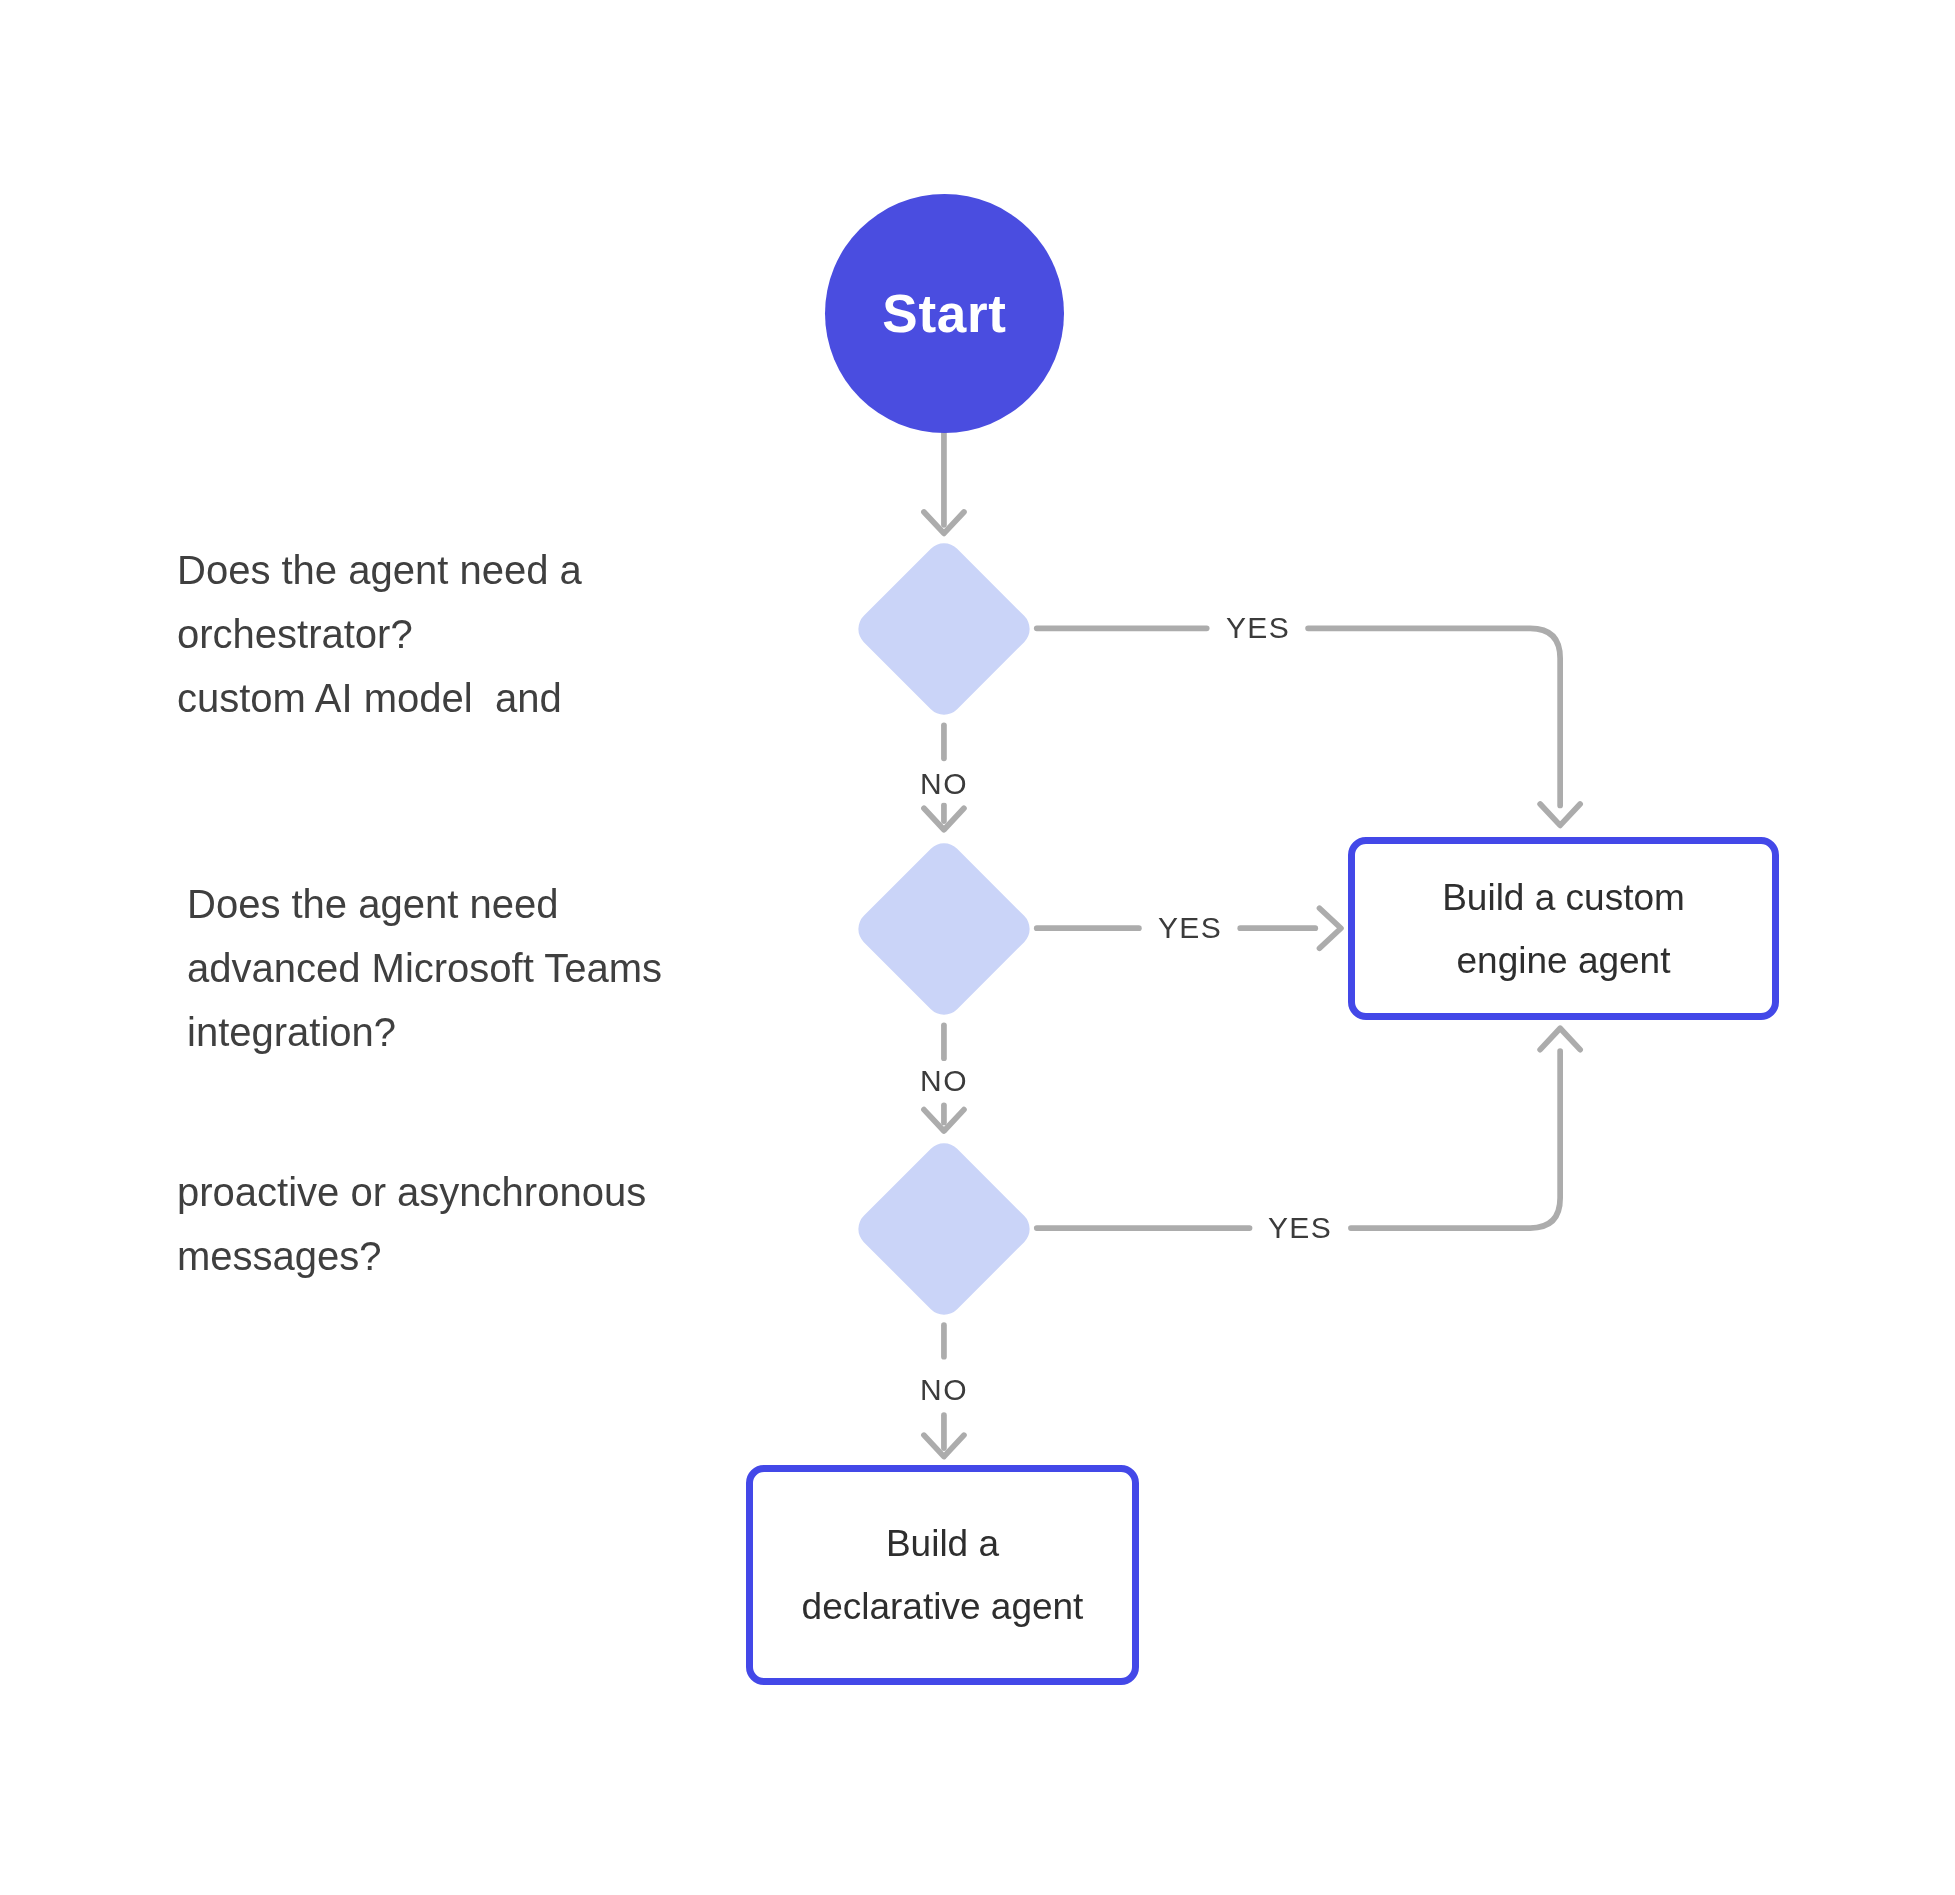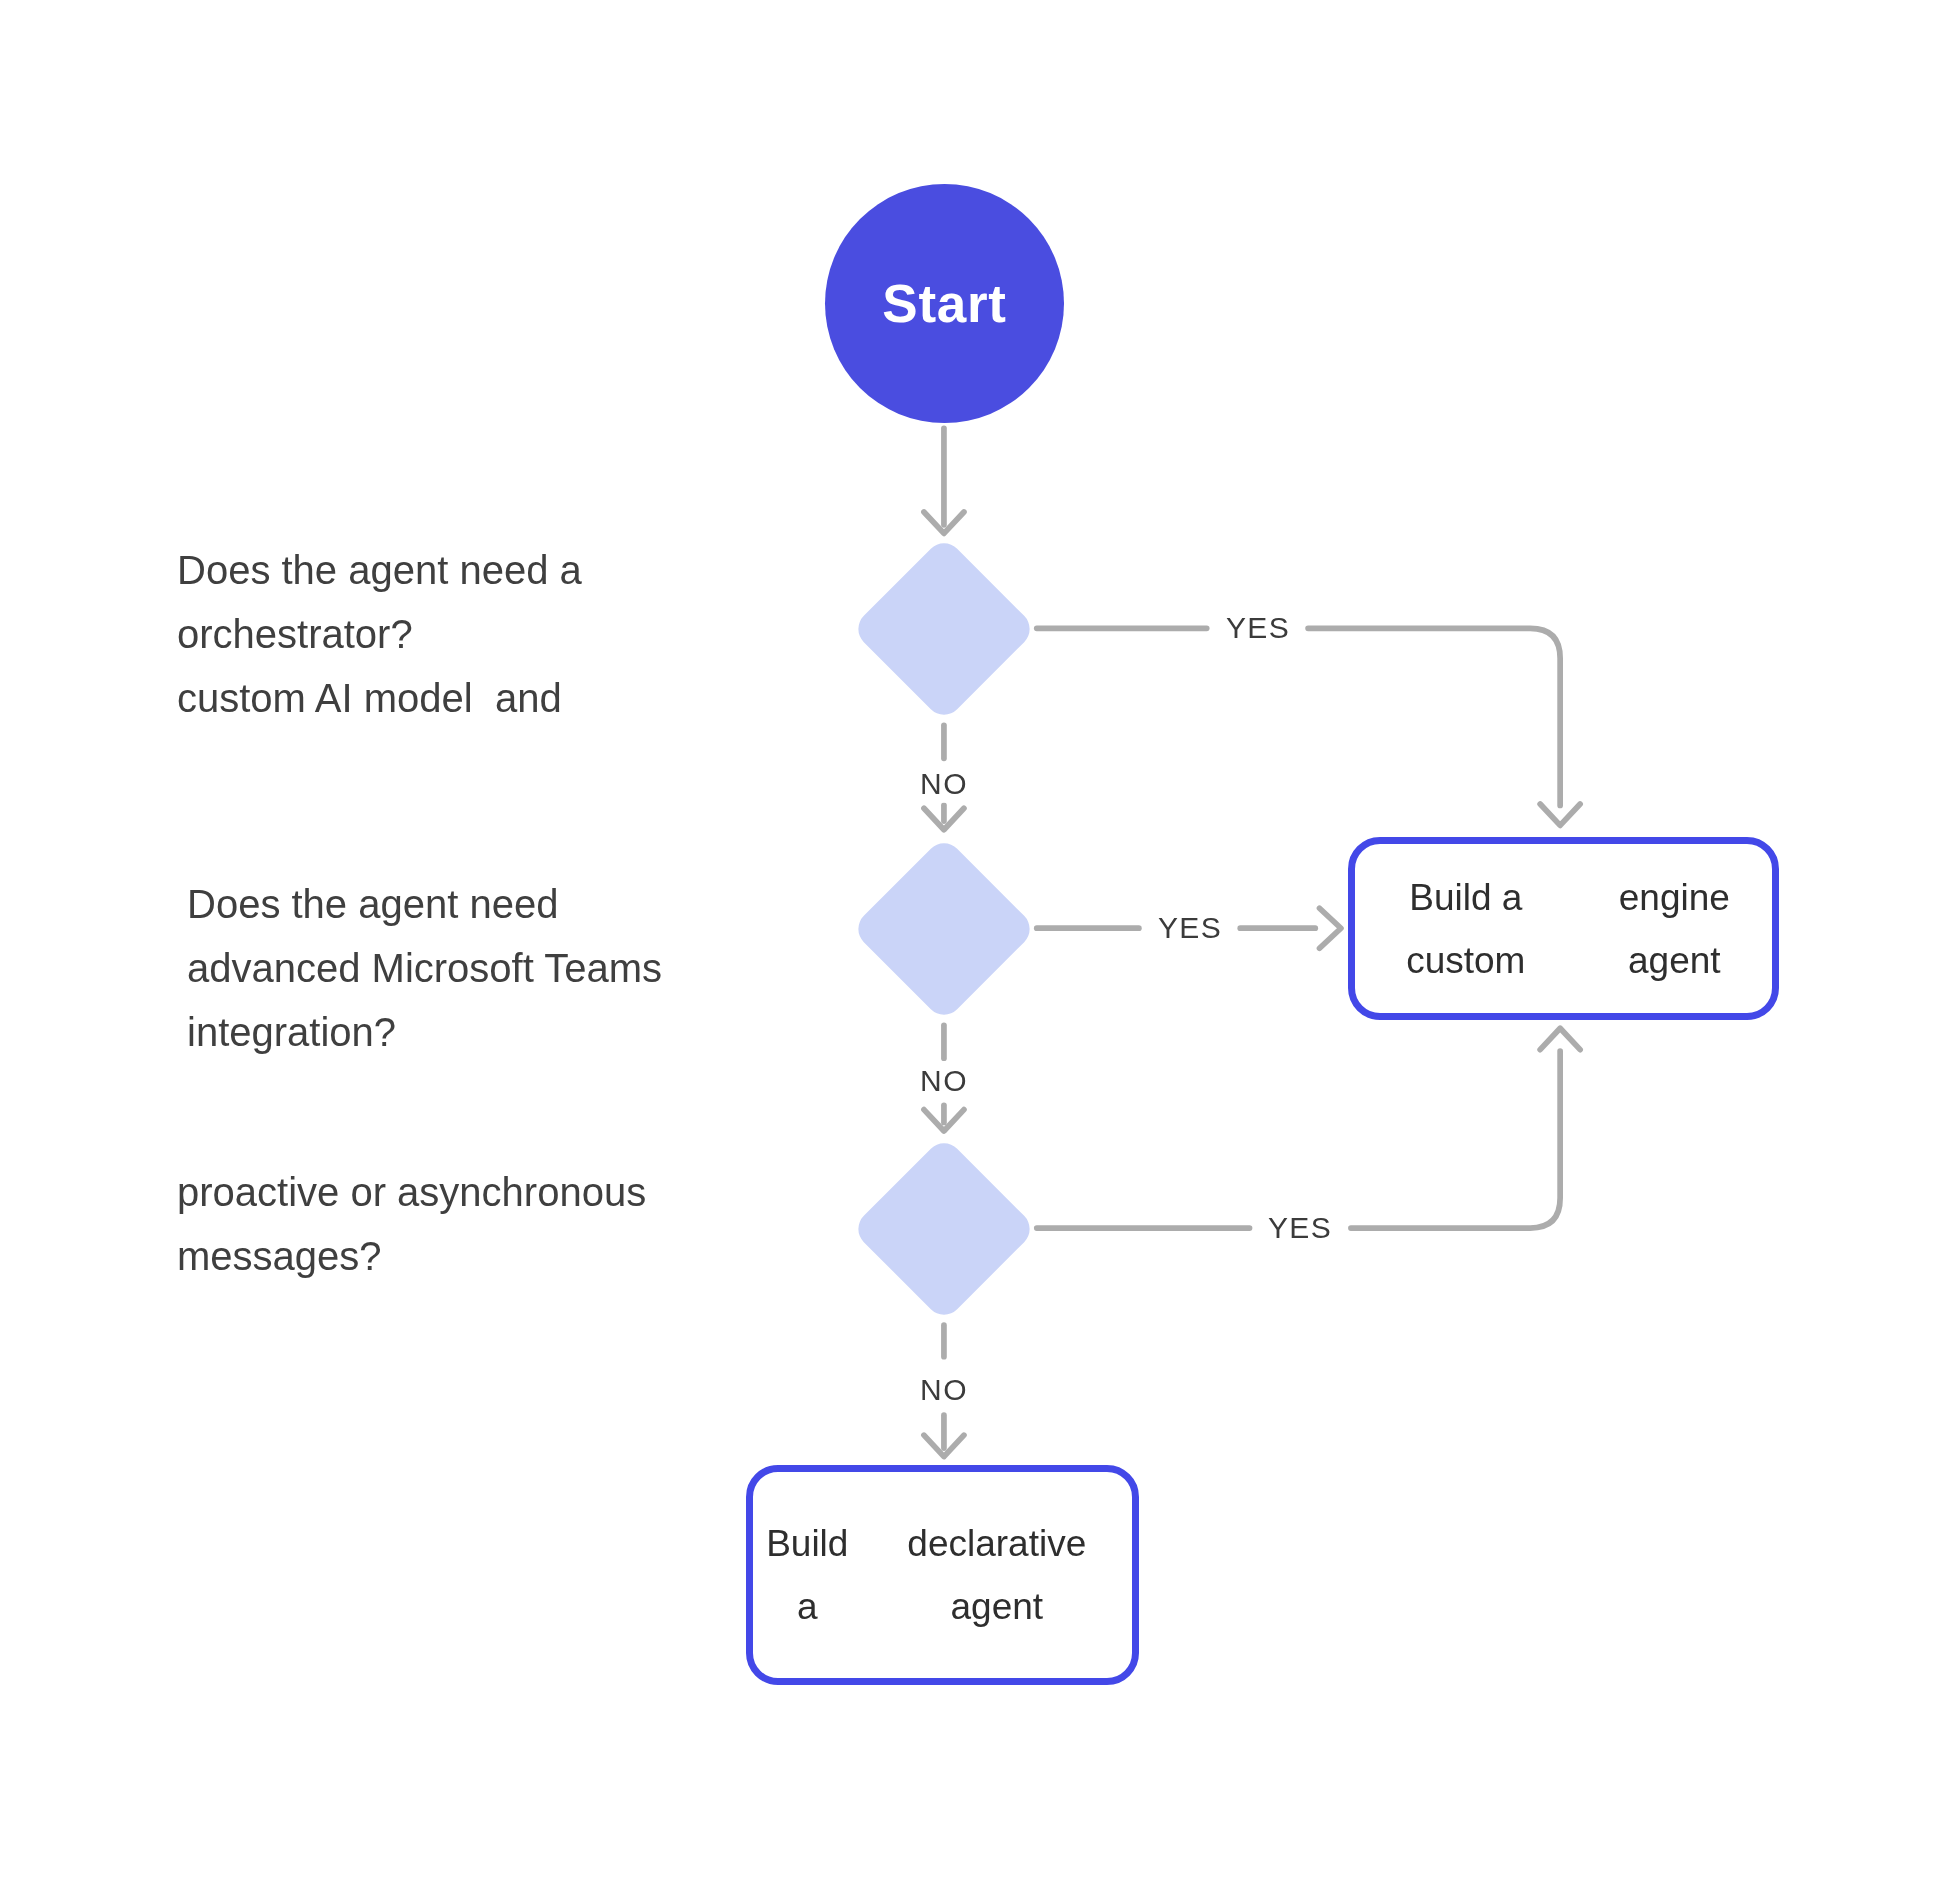--- a/index.html
+++ b/index.html
@@ -22,21 +22,21 @@
   }
   .connectors{position:absolute;left:0;top:0;width:1955px;height:1895px;}
   .connectors path{
     fill:none;
     stroke:var(--connector,#ACACAC);
     stroke-width:8;
     stroke-linecap:round;
     stroke-linejoin:round;
   }
   .node-start{
-    position:absolute;left:825px;top:184px;width:239px;height:239px;
+    position:absolute;left:825px;top:194px;width:239px;height:239px;
     border-radius:50%;
     background:var(--accent-fill,#4A4DE0);
     display:flex;align-items:center;justify-content:center;
     color:#fff;font-size:53px;font-weight:700;letter-spacing:0.7px;
   }
   .diamond{
     position:absolute;width:132px;height:132px;
     background:var(--diamond-fill,#CAD4F8);
     border-radius:18.6px;
     transform:rotate(45deg);
@@ -60,23 +60,23 @@
     color:var(--text-edge-label,#3B3B3B);
     font-size:30px;font-weight:500;letter-spacing:1.4px;
     background:var(--background,#fff);
     padding:1.4px 4.3px;
     white-space:nowrap;
   }
   .outcome{
     position:absolute;
     background:var(--background,#fff);
     border:7.1px solid var(--accent-border,#4348E8);
-    border-radius:32px;
+    border-radius:18px;
     box-sizing:border-box;
-    display:flex;flex-direction:row;align-items:center;justify-content:center;
+    display:flex;flex-direction:column;align-items:center;justify-content:center;
     color:var(--text-box,#2E2E2E);
     font-size:37px;line-height:63px;
     text-align:center;
   }
   .outcome.custom-engine{left:1348px;top:837px;width:431px;height:183px;}
   .outcome.declarative{left:746px;top:1465px;width:393px;height:220px;}
   .outcome .oline{display:block;white-space:pre-wrap;}
 </style>
 </head>
 <body>

